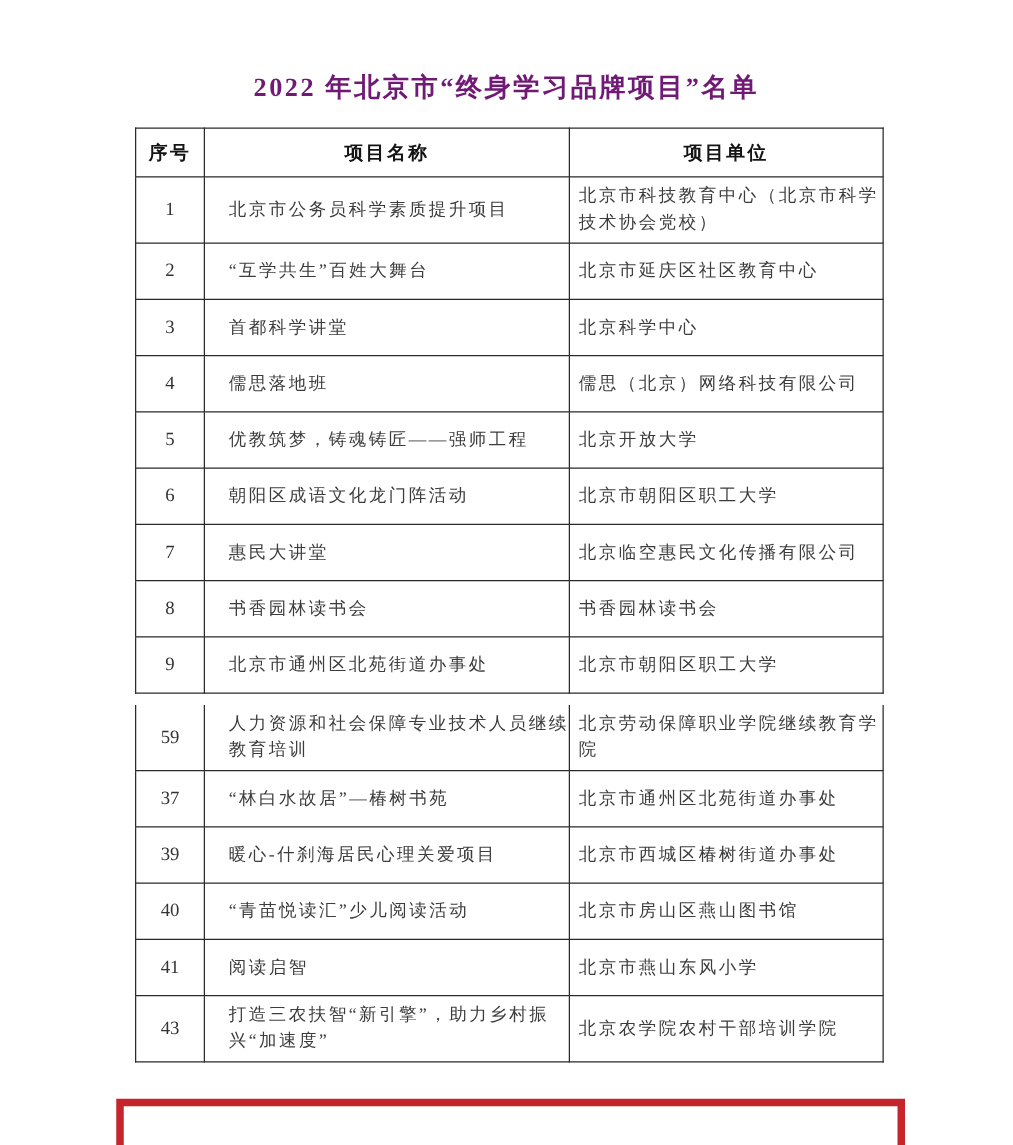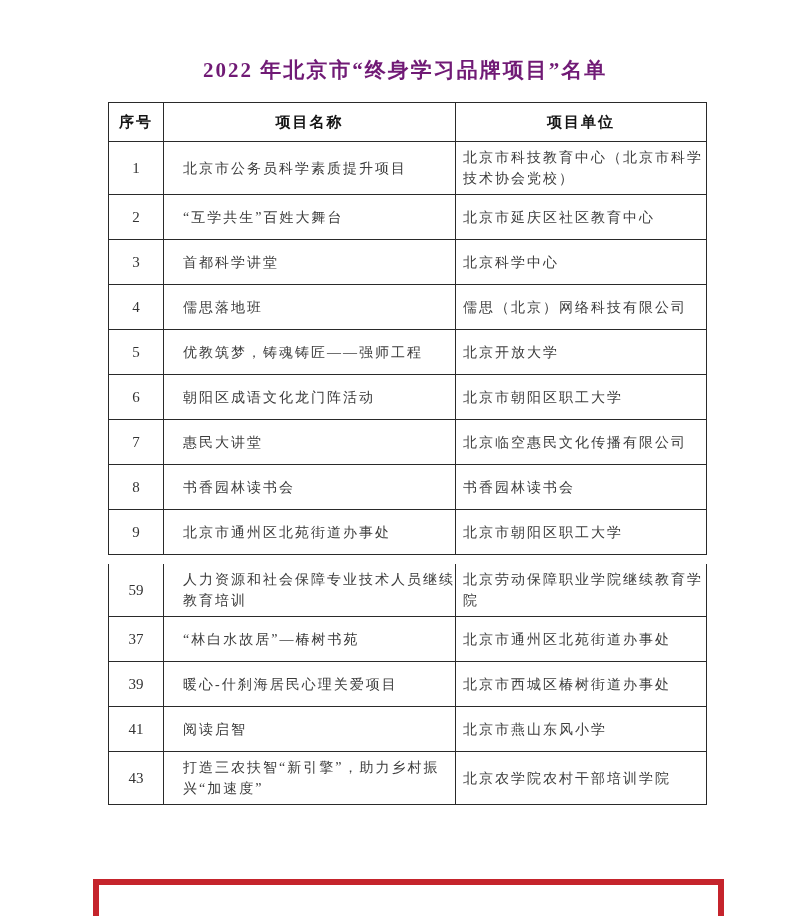--- a/index.html
+++ b/index.html
@@ -176,20 +176,25 @@
           <td class="num">37</td>
           <td class="name">“林白水故居”—椿树书苑</td>
           <td class="unit">北京市通州区北苑街道办事处</td>
         </tr>
         <tr>
           <td class="num">39</td>
           <td class="name">暖心-什刹海居民心理关爱项目</td>
           <td class="unit">北京市西城区椿树街道办事处</td>
         </tr>
         <tr>
+          <td class="num">40</td>
+          <td class="name">“青苗悦读汇”少儿阅读活动</td>
+          <td class="unit">北京市房山区燕山图书馆</td>
+        </tr>
+        <tr>
           <td class="num">41</td>
           <td class="name">阅读启智</td>
           <td class="unit">北京市燕山东风小学</td>
         </tr>
         <tr>
           <td class="num">43</td>
           <td class="name">打造三农扶智“新引擎”，助力乡村振兴“加速度”</td>
           <td class="unit">北京农学院农村干部培训学院</td>
         </tr>
       </tbody>

